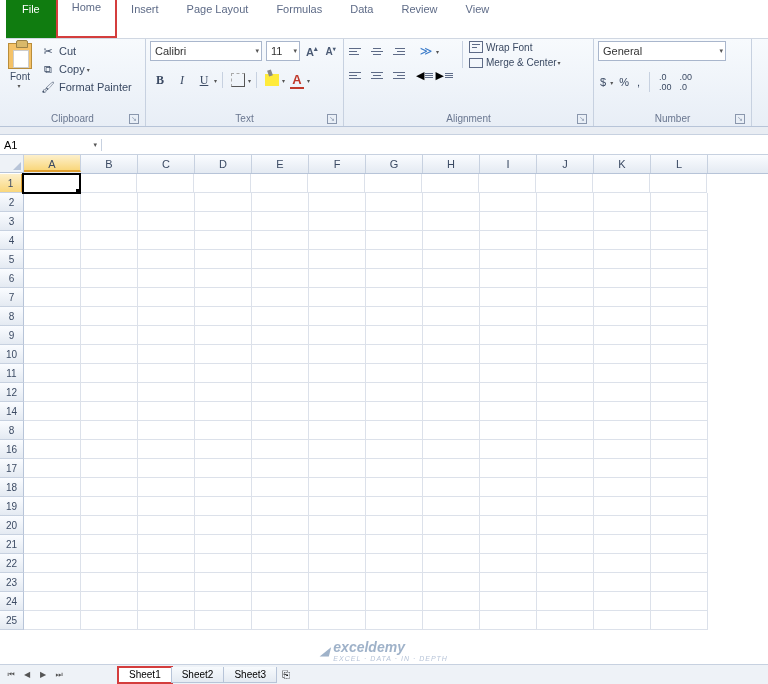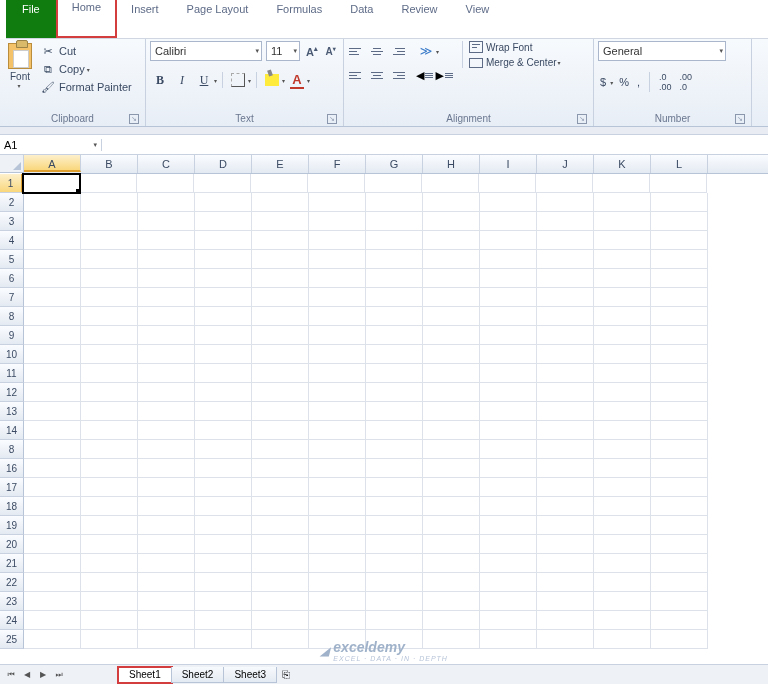--- a/index.html
+++ b/index.html
@@ -476,35 +476,20 @@
         <div class="cell"></div>
         <div class="cell"></div>
         <div class="cell"></div>
         <div class="cell"></div>
         <div class="cell"></div>
         <div class="cell"></div>
         <div class="cell"></div>
         <div class="cell"></div>
       </div>
       <div class="row">
-        <div class="rh">13</div>
-        <div class="cell"></div>
-        <div class="cell"></div>
-        <div class="cell"></div>
-        <div class="cell"></div>
-        <div class="cell"></div>
-        <div class="cell"></div>
-        <div class="cell"></div>
-        <div class="cell"></div>
-        <div class="cell"></div>
-        <div class="cell"></div>
-        <div class="cell"></div>
-        <div class="cell"></div>
-      </div>
-      <div class="row">
         <div class="rh">14</div>
         <div class="cell"></div>
         <div class="cell"></div>
         <div class="cell"></div>
         <div class="cell"></div>
         <div class="cell"></div>
         <div class="cell"></div>
         <div class="cell"></div>
         <div class="cell"></div>
         <div class="cell"></div>

